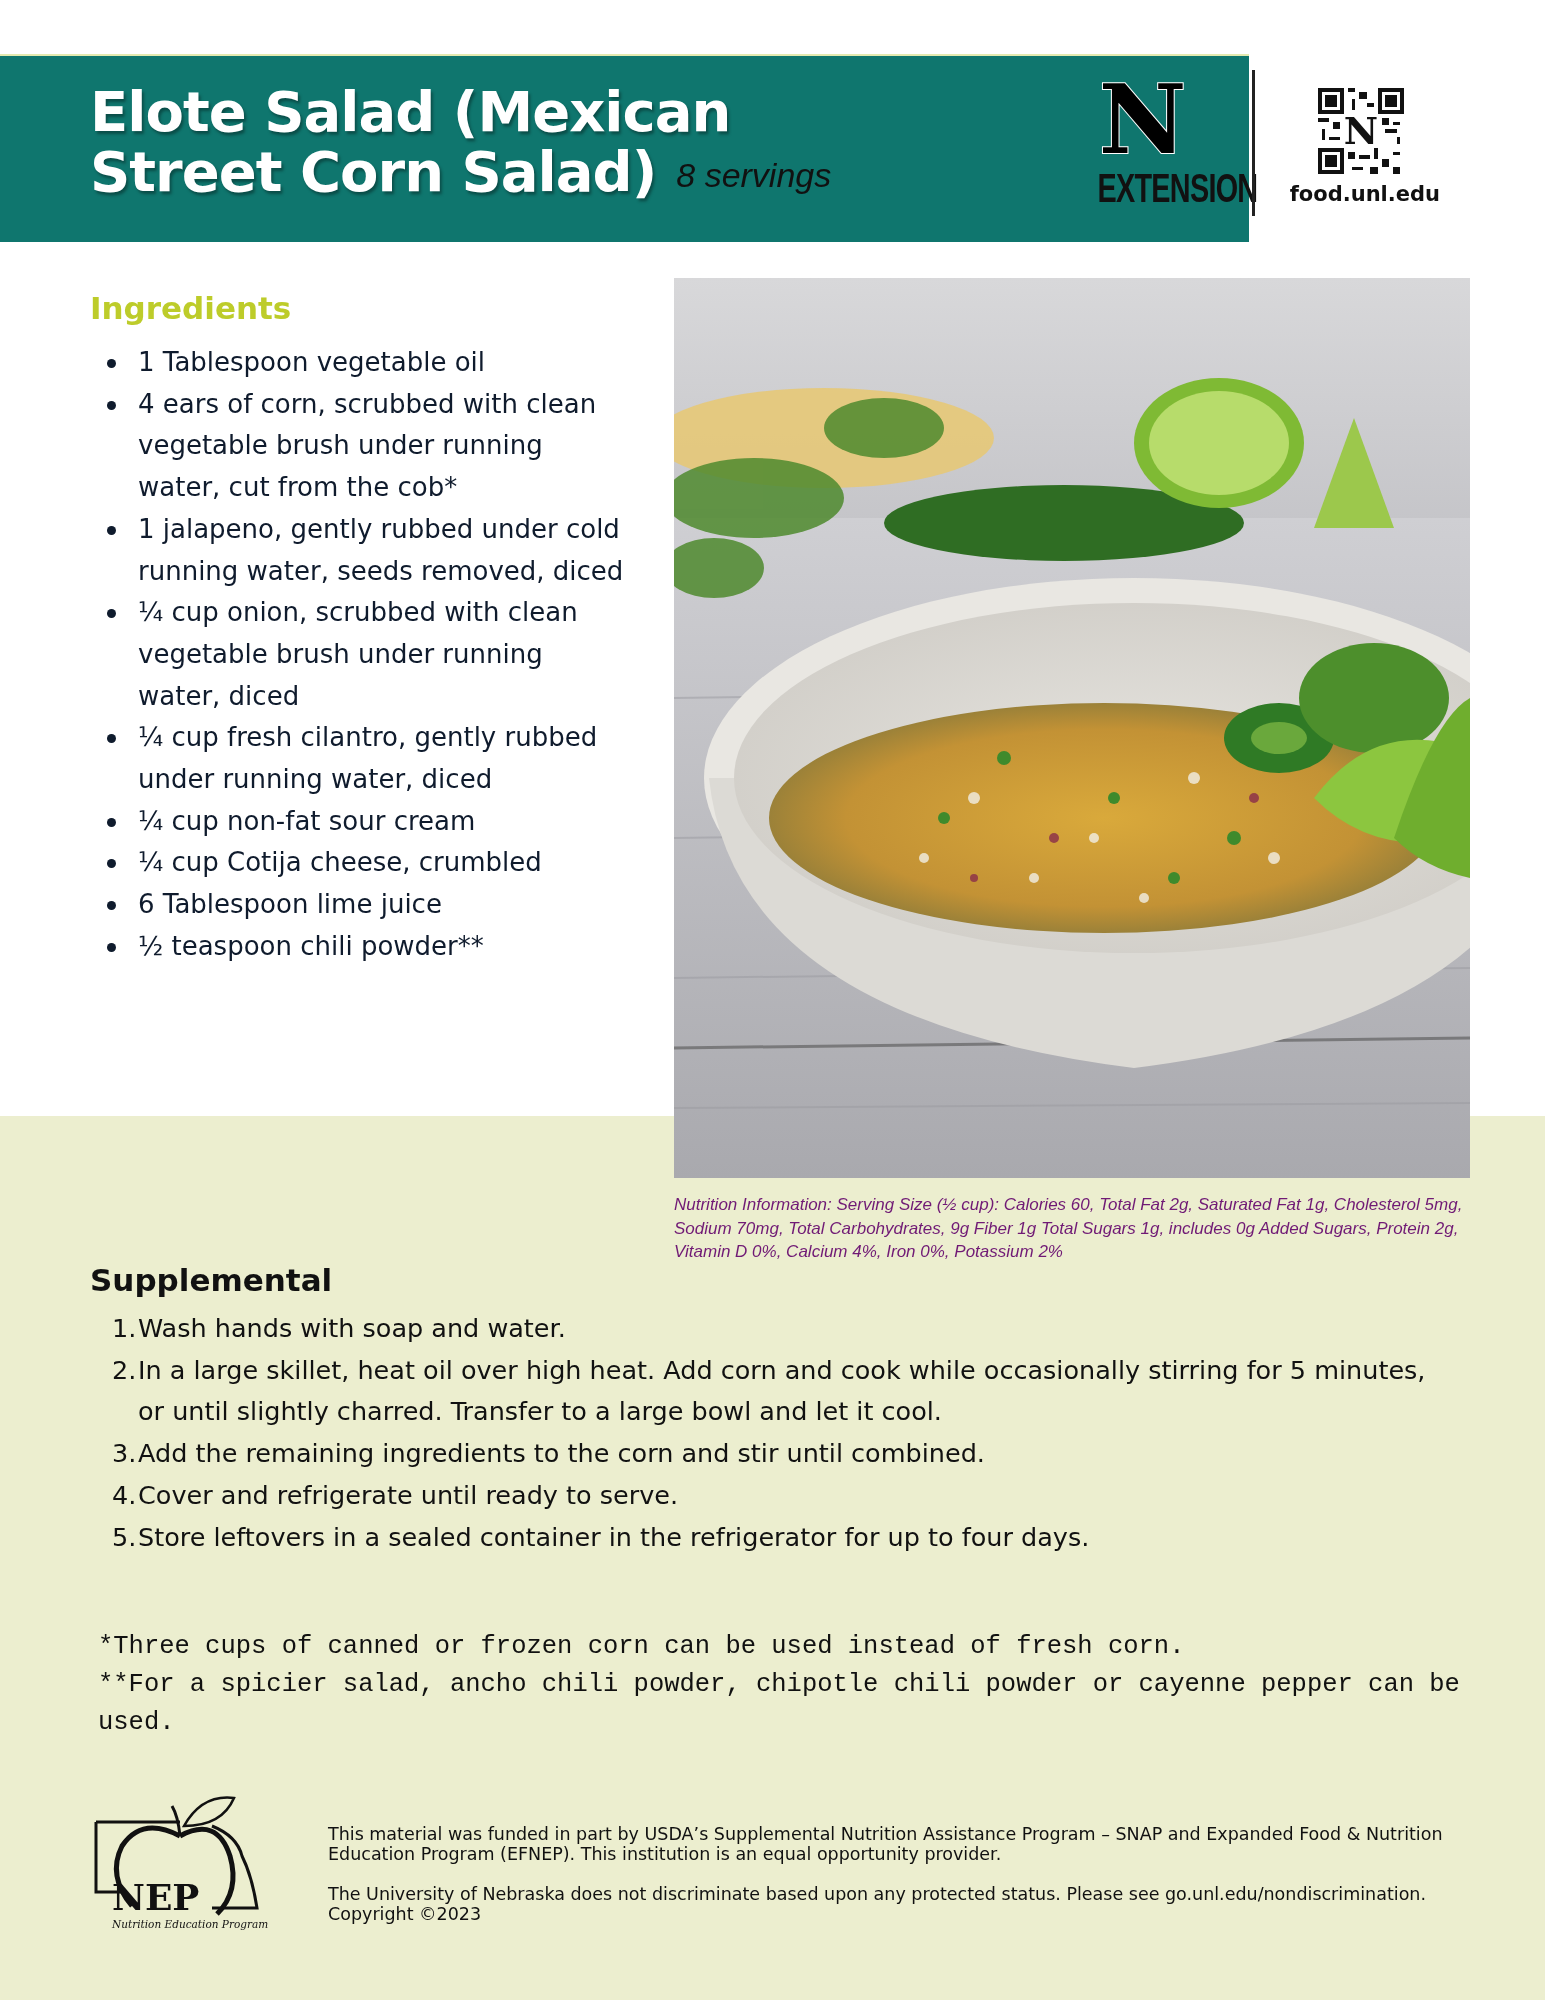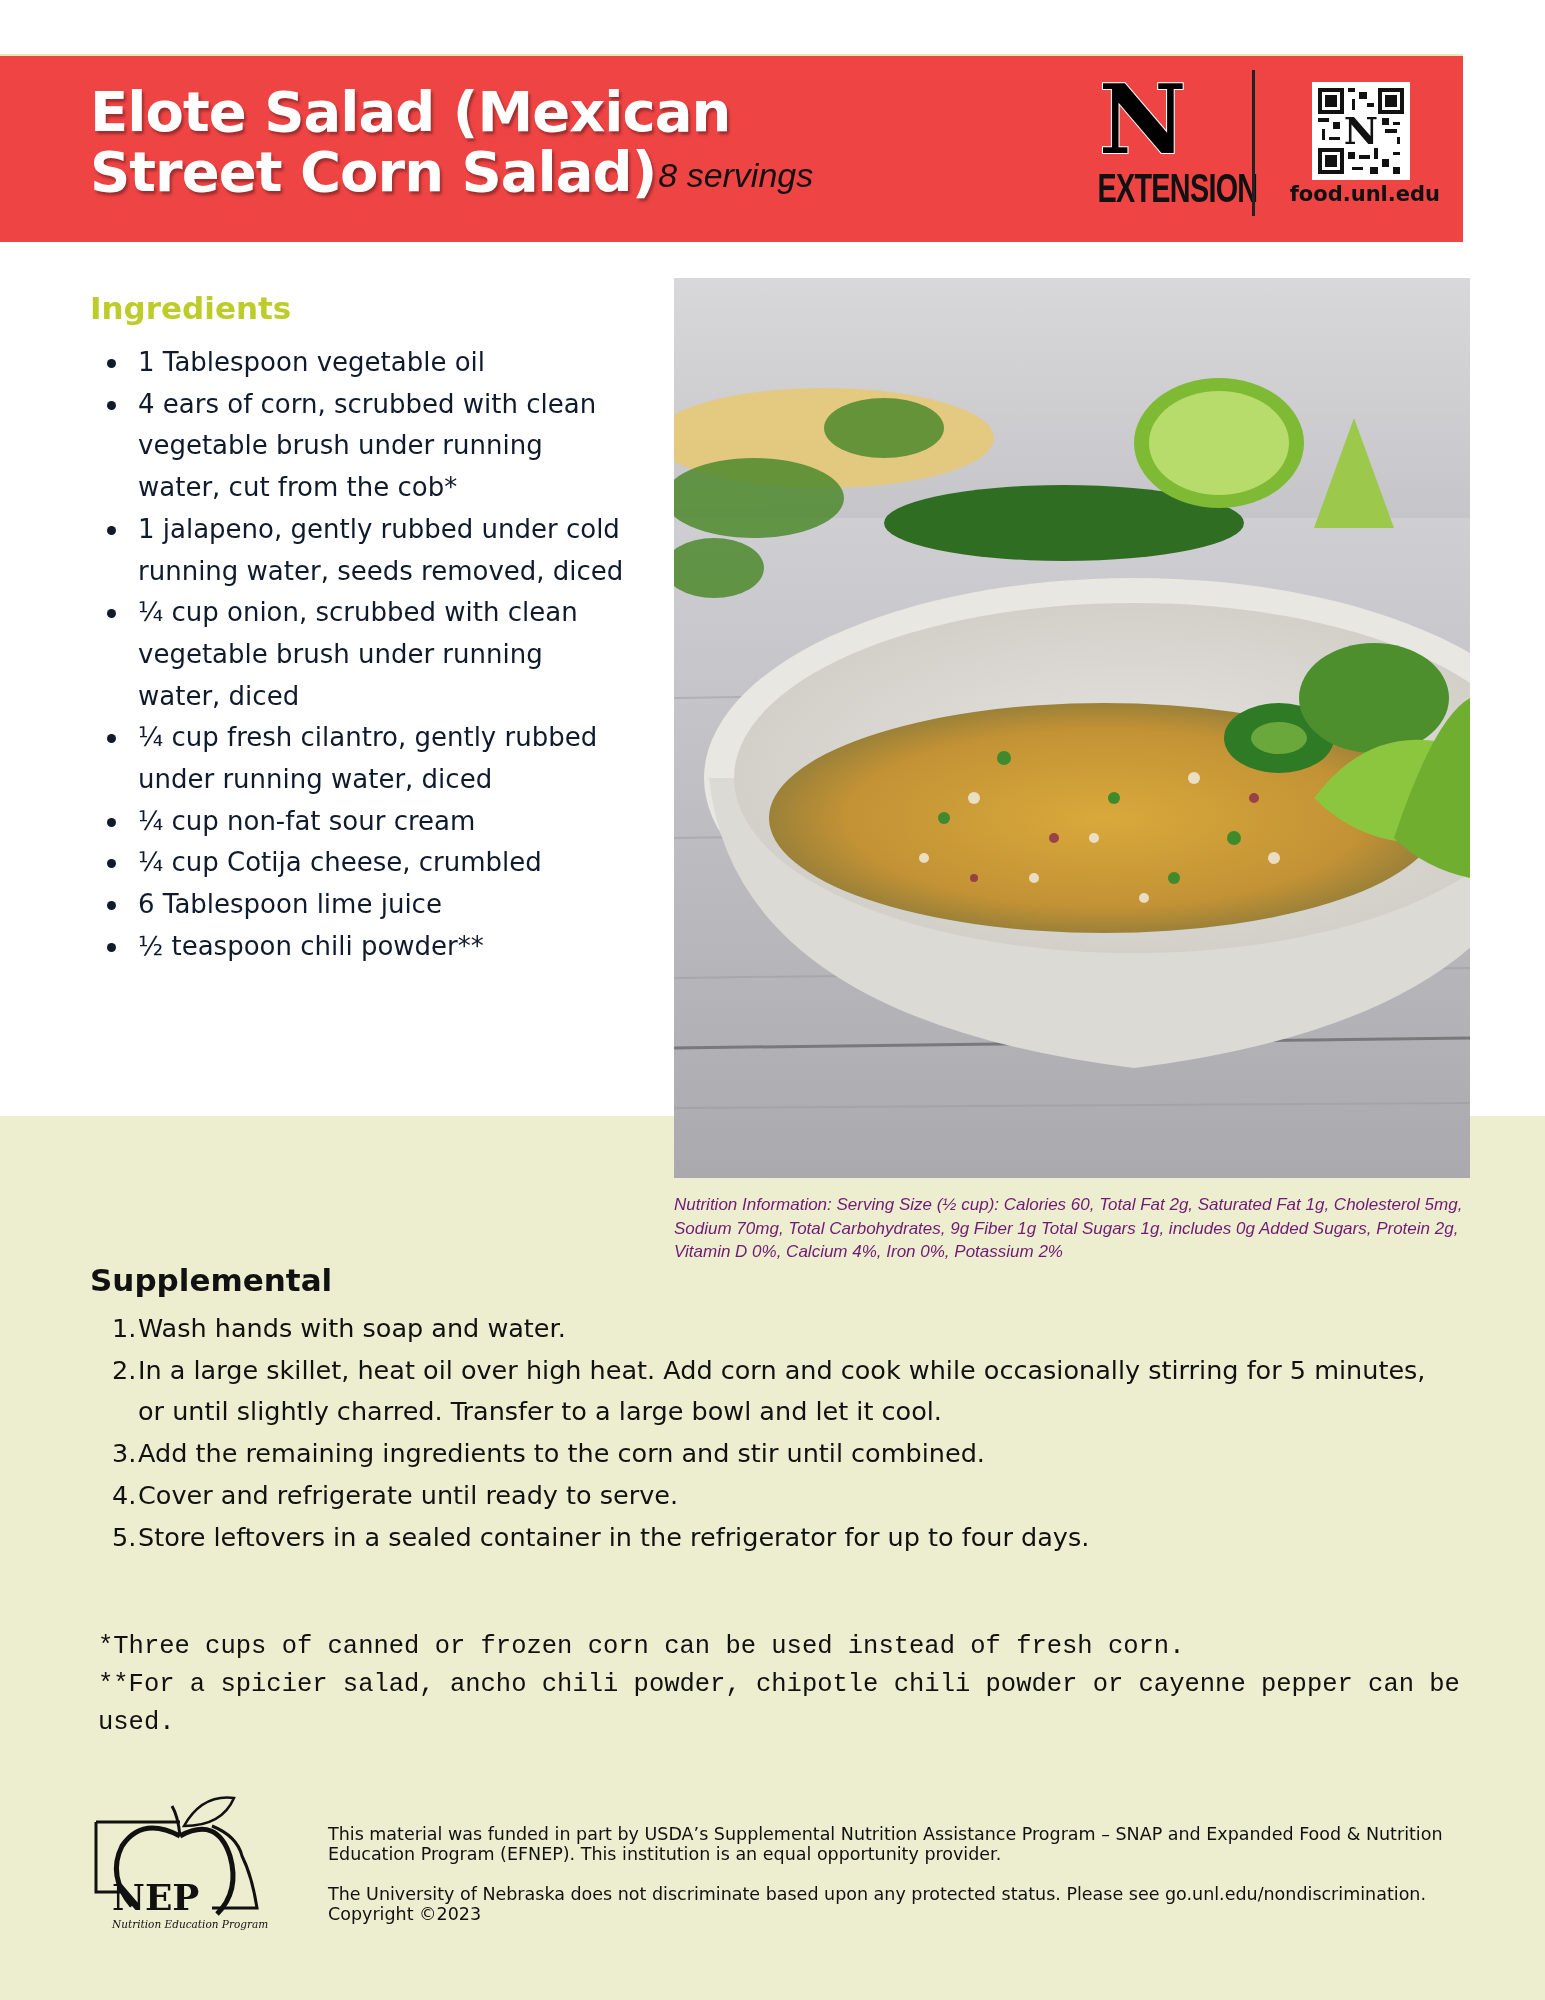--- a/index.html
+++ b/index.html
@@ -3,36 +3,36 @@
   <meta charset="utf-8">
   <style>
     html, body { margin: 0; padding: 0; }
     body {
       width: 1545px; height: 2000px; position: relative; overflow: hidden;
       background: #ffffff;
       font-family: "Liberation Sans", sans-serif;
       color: #0f1b2d;
     }
     .banner {
-      position: absolute; left: 0; top: 54px; width: 1463px; height: 186px;
-      background: #ef4444;
+      position: absolute; left: 0; top: 54px; width: 1249px; height: 186px;
+      background: #0f766e;
       border-top: 2px solid #e4eab0;
       text-decoration: underline;
     }
     .title {
       position: absolute; left: 90px; top: 26px;
       font-family: "DejaVu Sans", sans-serif; font-weight: bold;
       font-size: 56px; line-height: 60px; color: #ffffff;
       text-shadow: 2px 3px 3px rgba(0,0,0,0.35);
       letter-spacing: -1px;
     }
     .title .servings {
       font-family: "Liberation Sans", sans-serif; font-weight: normal; font-style: italic;
       font-size: 34px; color: #111; text-shadow: none; letter-spacing: 0;
-      margin-left: 2px; vertical-align: 4px;
+      margin-left: 20px; vertical-align: 4px;
     }
     .logo-ext { position: absolute; left: 1080px; top: 22px; width: 125px; text-align: center; }
     .n-block {
       display: inline-block; font-family: "DejaVu Serif", serif; font-weight: bold;
       font-size: 96px; line-height: 84px; color: #000;
       -webkit-text-stroke: 2px #fff; paint-order: stroke fill;
       text-shadow: 0 0 0 #fff;
     }
     .ext-word {
       font-family: "Liberation Sans", sans-serif; font-weight: bold; font-size: 40px;

